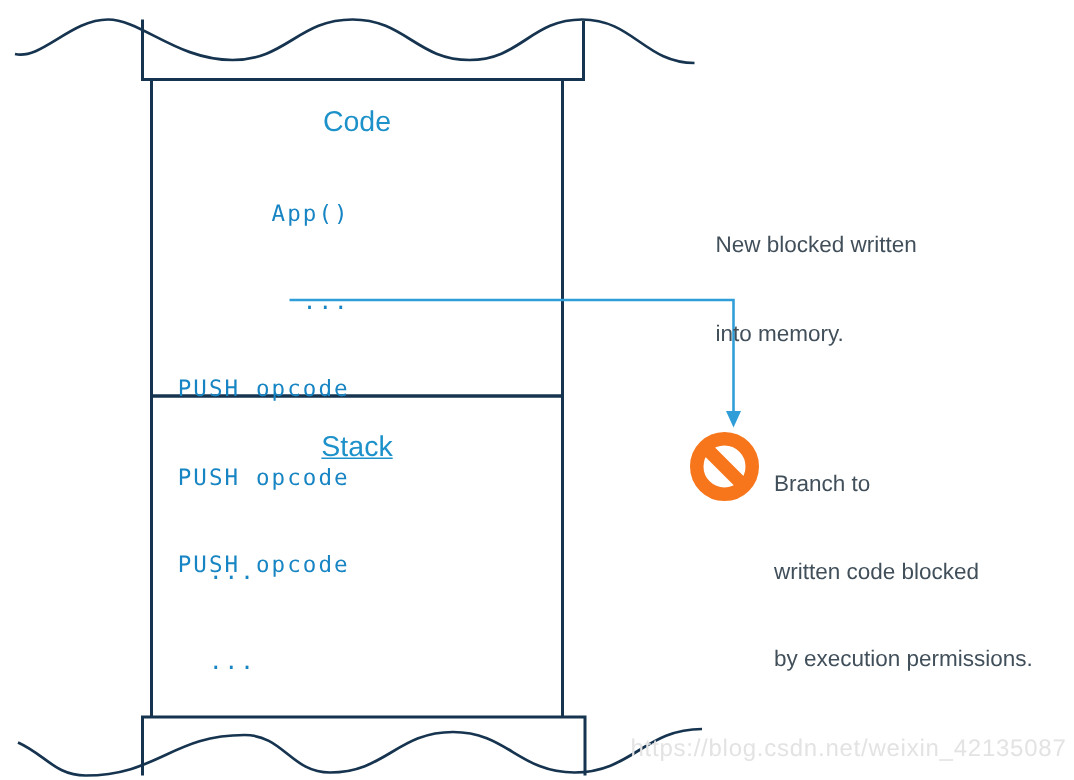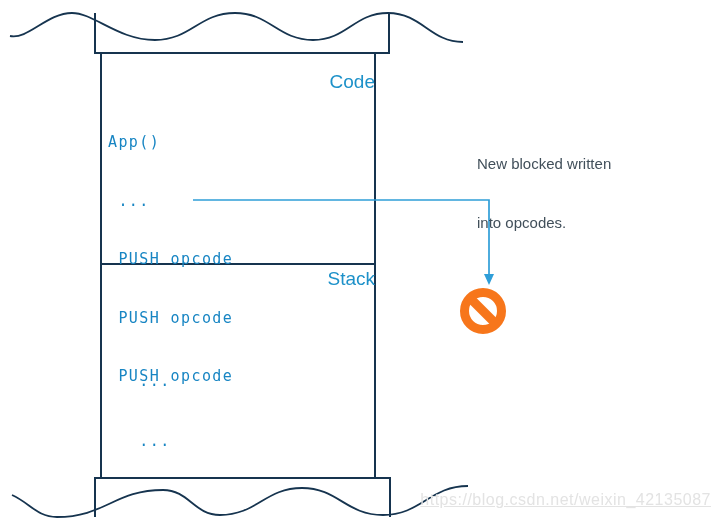--- a/index.html
+++ b/index.html
@@ -4,38 +4,38 @@
 <style>
   html,body{margin:0;padding:0;background:#ffffff;}
   #canvas{
     position:relative;width:716px;height:520px;background:#ffffff;overflow:hidden;
     font-family:"Liberation Sans",sans-serif;
   }
   #diagram-svg{position:absolute;left:0;top:0;}
   .abs{position:absolute;}
   .section-title{
     font-family:"Liberation Sans",sans-serif;
-    font-size:19px;color:#1D91C9;text-align:right;width:274px;left:101px;
+    font-size:19px;color:#1D91C9;text-align:center;width:274px;left:101px;
   }
   .mono-block{
     font-family:"DejaVu Sans Mono","Liberation Mono",monospace;
     font-size:15px;color:#1785C3;letter-spacing:1.4px;
-    white-space:pre;left:108px;
+    white-space:pre;left:108px;text-align:right;
   }
   .code-block{top:94px;line-height:19.5px;}
   .stack-block{top:331px;line-height:20px;}
   .note{
     font-family:"Liberation Sans",sans-serif;
     font-size:15px;color:#414F5A;line-height:19.5px;white-space:pre;
   }
   .note-write{left:477px;top:115px;}
   .note-block{left:516px;top:274px;}
   .watermark{
     right:5px;top:491px;font-size:16px;color:#E3E3E3;
-    font-family:"Liberation Sans",sans-serif;letter-spacing:0.5px;text-decoration:underline;
+    font-family:"Liberation Sans",sans-serif;letter-spacing:0.5px;
   }
 </style>
 </head>
 <body>
 
 <div id="canvas">
 
   <svg id="diagram-svg" width="716" height="520" viewBox="0 0 716 520">
 
     <path d="M10,36 C28,40 47,13 72,13 C94,13 118,40 155,40 C191,40 199,13 235,13 C270,13 278,40 313,40 C347,40 354,13 388,13 C422,13 430,42 463,42" fill="none" stroke="#16344F" stroke-width="1.8"></path>
@@ -62,29 +62,34 @@
 
   <div class="abs section-title" style="top:71px;">Code</div>
   <div class="abs mono-block code-block">
     <div>App()</div>
     <div> ...</div>
     <div> PUSH opcode</div>
     <div> PUSH opcode</div>
     <div> PUSH opcode</div>
   </div>
 
-  <div class="abs section-title" style="top:268px;">Stack</div>
+  <div class="abs section-title" style="top:288px;text-decoration:underline;">Stack</div>
   <div class="abs mono-block stack-block">
     <div>   ...</div>
     <div>   ...</div>
     
     
     
   </div>
 
   <div class="abs note note-write">
     <div>New blocked written</div>
-    <div>into opcodes.</div>
+    <div>into memory.</div>
+  </div>
+  <div class="abs note note-block">
+    <div>Branch to</div>
+    <div>written code blocked</div>
+    <div>by execution permissions.</div>
   </div>
 
   <div class="abs watermark">https://blog.csdn.net/weixin_42135087</div>
 
 </div>
 
 </body></html>

